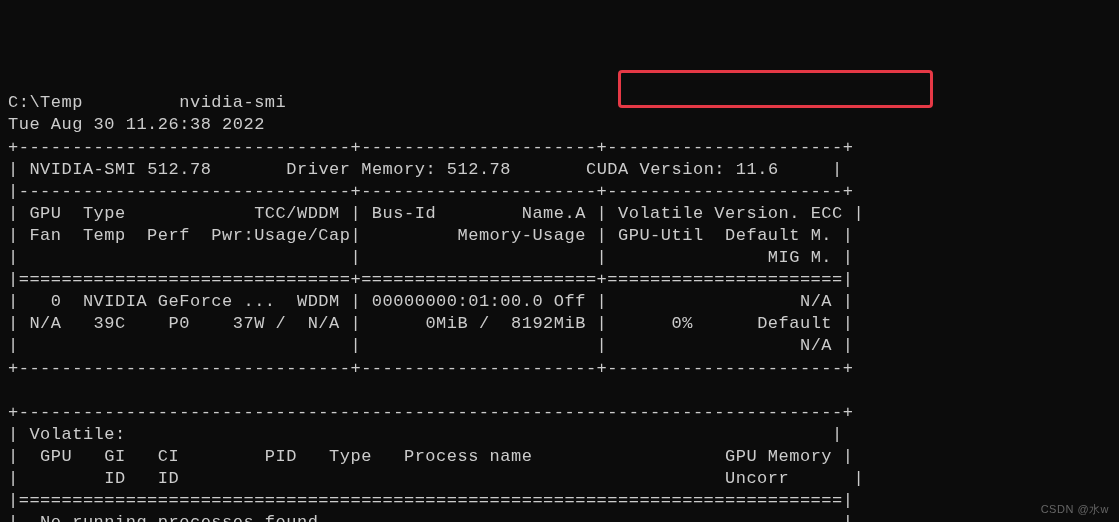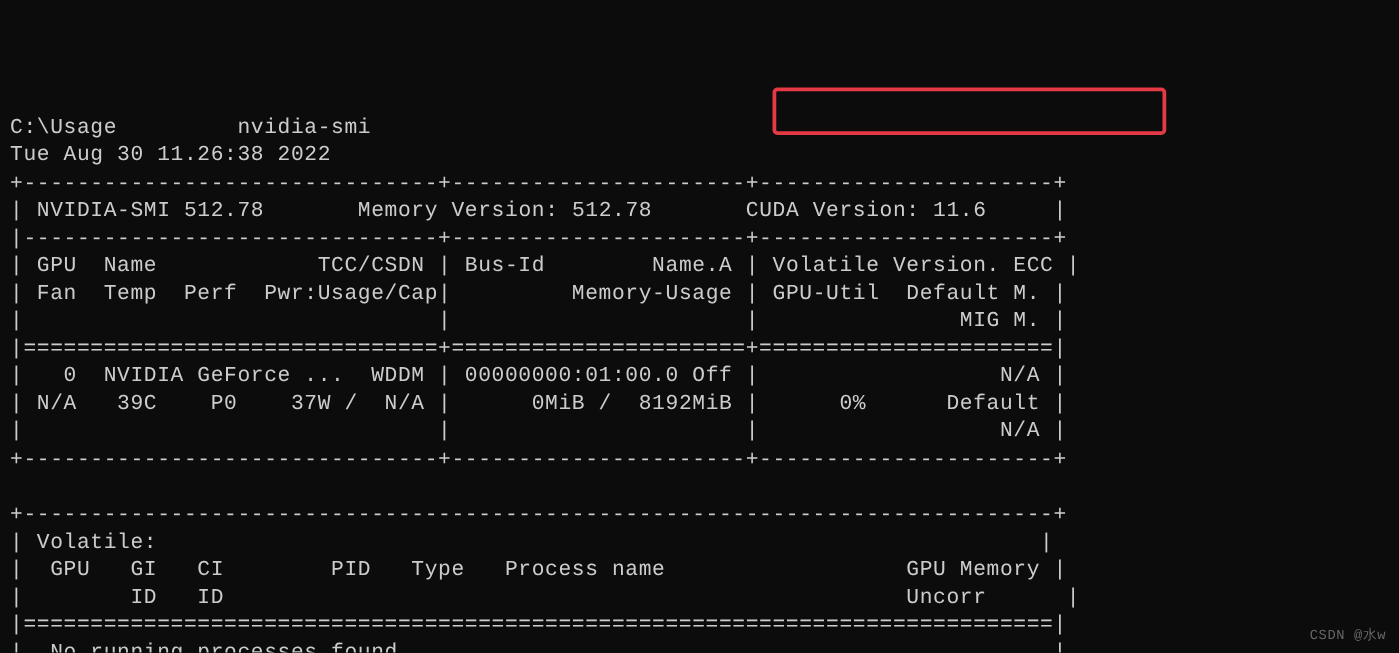--- a/index.html
+++ b/index.html
@@ -28,34 +28,34 @@
       border: 3px solid #e63946;
       border-radius: 4px;
       pointer-events: none;
     }
     .watermark {
       position: absolute;
       bottom: 6px;
       right: 10px;
       color: #666;
       font-size: 11px;
-      font-family: Liberation Mono, monospace;
+      font-family: Liberation Sans, sans-serif;
     }
   </style>
 </head>
 <body>
 
 
 
-<div class="terminal"><span>C:\Usage</span><span>         </span><span>nvidia-smi</span>
+<div class="terminal"><span>C:\Temp</span><span>         </span><span>nvidia-smi</span>
 <span>Tue Aug 30 11.26:38 2022</span>
 +-------------------------------+----------------------+----------------------+
-| <span>NVIDIA-SMI</span> <span>512.78</span>       <span>Memory Version:</span> <span>512.78</span>       <span>CUDA Version:</span> <span>11.6</span>     |
+| <span>NVIDIA-SMI</span> <span>512.78</span>       <span>Driver Memory:</span> <span>512.78</span>       <span>CUDA Version:</span> <span>11.6</span>     |
 |-------------------------------+----------------------+----------------------+
-|<span> GPU  Name            TCC/CSDN </span>|<span> Bus-Id        Name.A </span>|<span> Volatile Version. ECC </span>|
+|<span> GPU  Type            TCC/WDDM </span>|<span> Bus-Id        Name.A </span>|<span> Volatile Version. ECC </span>|
 |<span> Fan  Temp  Perf  Pwr:Usage/Cap</span>|<span>         Memory-Usage </span>|<span> GPU-Util  Default M. </span>|
 |                               |                      |<span>               MIG M. </span>|
 |===============================+======================+======================|
 |<span>   0  NVIDIA GeForce ...  WDDM </span>|<span> 00000000:01:00.0 Off </span>|<span>                  N/A </span>|
 |<span> N/A   39C    P0    37W /  N/A </span>|<span>      0MiB /  8192MiB </span>|<span>      0%      Default </span>|
 |                               |                      |<span>                  N/A </span>|
 +-------------------------------+----------------------+----------------------+
 
 +-----------------------------------------------------------------------------+
 |<span> Volatile:</span>                                                                  |

